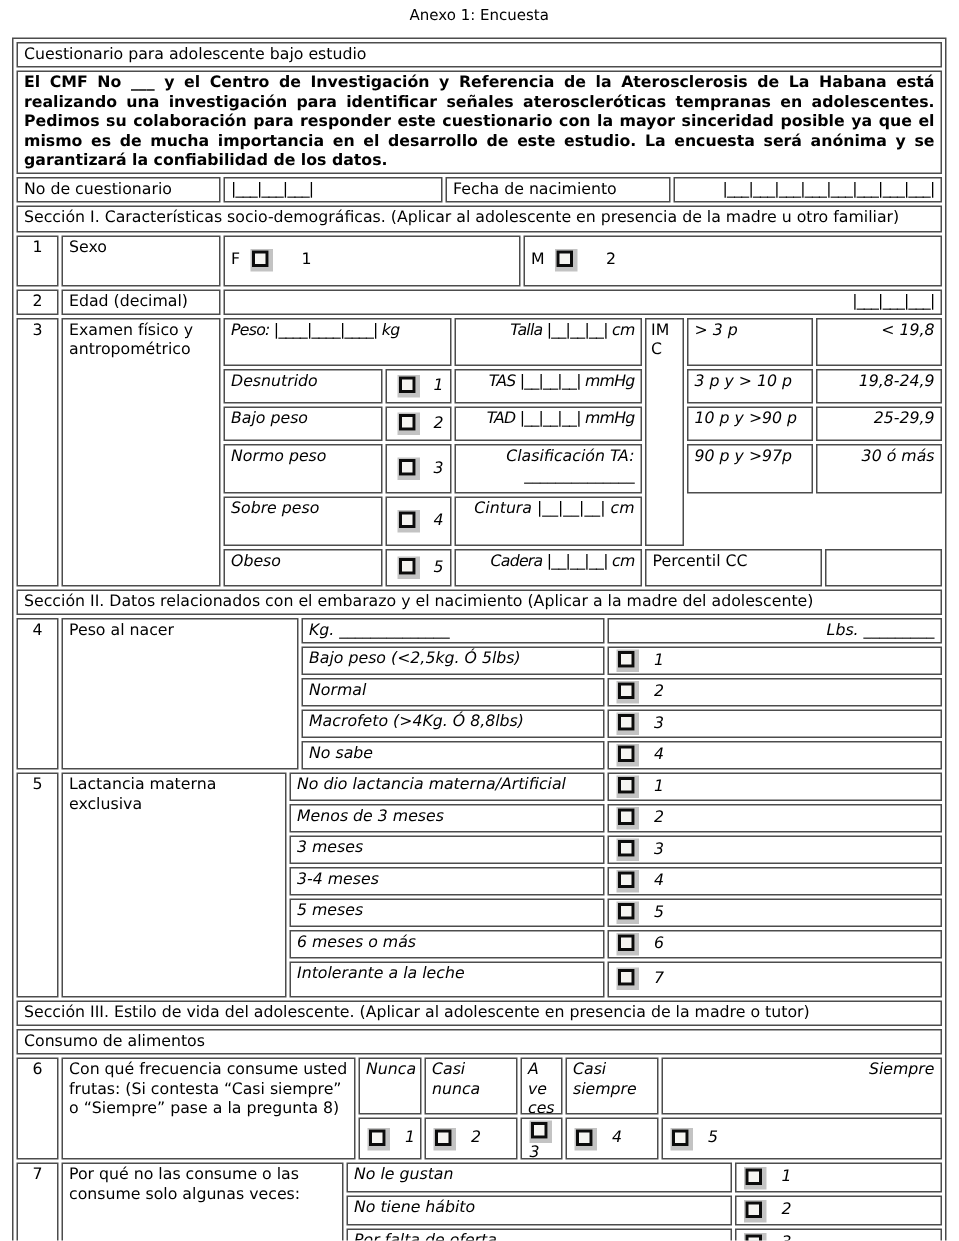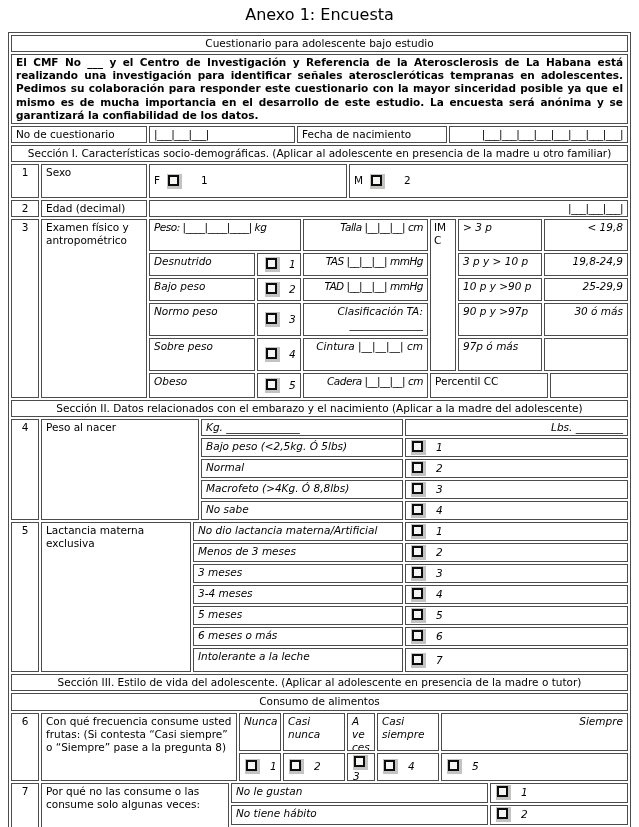--- a/index.html
+++ b/index.html
@@ -4,29 +4,29 @@
 <style>
   * { box-sizing: border-box; }
   html,body { margin:0; padding:0; }
   body {
     width: 639px; height: 827px;
     background: #fff; color: #000;
     font-family: "DejaVu Sans", "Liberation Sans", sans-serif;
     font-size: 10.5px; line-height: 1.25;
     overflow: hidden;
   }
-  .title { text-align: center; font-size: 16px; padding: 5px 0 7px 0; }
+  .title { text-align: center; font-size: 10px; padding: 5px 0 7px 0; }
   .form { margin-left: 8px; width: 623px; border: 1px solid #4c4c4c; padding: 2px; background: #fff; }
   .row, .mrow { display: flex; gap: 2px; align-items: stretch; }
   .row + .row, .mrow + .mrow { margin-top: 2px; }
   .c { border: 1px solid #4c4c4c; padding: 1px 4px; overflow: hidden; background: #fff; }
   .fill { flex: 1 1 0; min-width: 0; text-align: right; }
   .col { display: flex; flex-direction: column; flex: 1 1 0; min-width: 0; font-style: italic; }
   .colf { display: flex; flex-direction: column; }
-  .center { text-align: center; }
+  .center { text-align: left; }
   .just { text-align: justify; font-weight: bold; }
   .num { width: 28px; text-align: center; flex: none; }
   .slots { letter-spacing: -0.5px; white-space: nowrap; }
   
   .w106{width:106px;flex:none}.w136{width:136px;flex:none}.w146{width:146px;flex:none}
   .w150{width:150px;flex:none}.w152{width:152px;flex:none}.w158{width:158px;flex:none}
   .w188{width:188px;flex:none}.w196{width:196px;flex:none}.w198{width:198px;flex:none}
   .w202{width:202px;flex:none}.w210{width:210px;flex:none}.w257{width:257px;flex:none}
   .w44{width:44px;flex:none}.w48{width:42px;flex:none}.w62{width:62px;flex:none}
   .w28c{width:28px;flex:none}.w118{width:118px;flex:none}.w84{width:84px;flex:none}
@@ -156,24 +156,20 @@
             <div class="c fill">19,8-24,9</div>
           </div>
           <div class="mrow h23">
             <div class="c w84">10 p y &gt;90 p</div>
             <div class="c fill">25-29,9</div>
           </div>
           <div class="mrow h33">
             <div class="c w84">90 p y &gt;97p</div>
             <div class="c fill">30 ó más</div>
           </div>
-          <div class="mrow h33">
-            <div class="c w84">97p ó más</div>
-            <div class="c fill"></div>
-          </div>
         </div>
       </div>
       <div class="mrow h25">
         <div class="c w118">Percentil CC</div>
         <div class="c fill"></div>
       </div>
     </div>
   </div>
 
   <div class="row">

